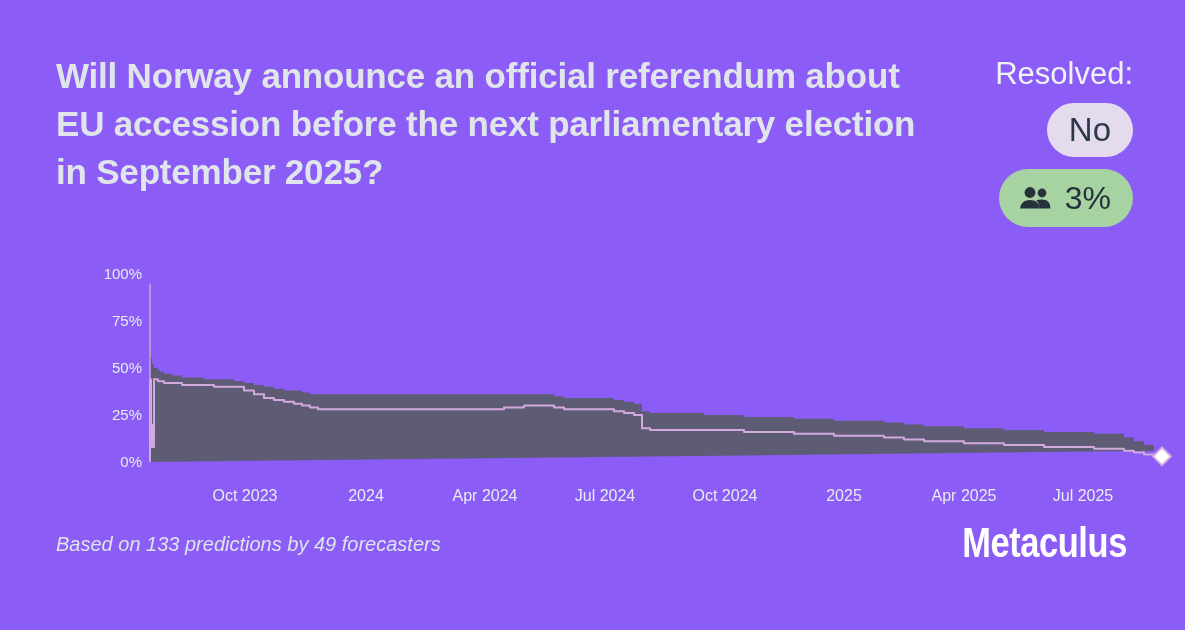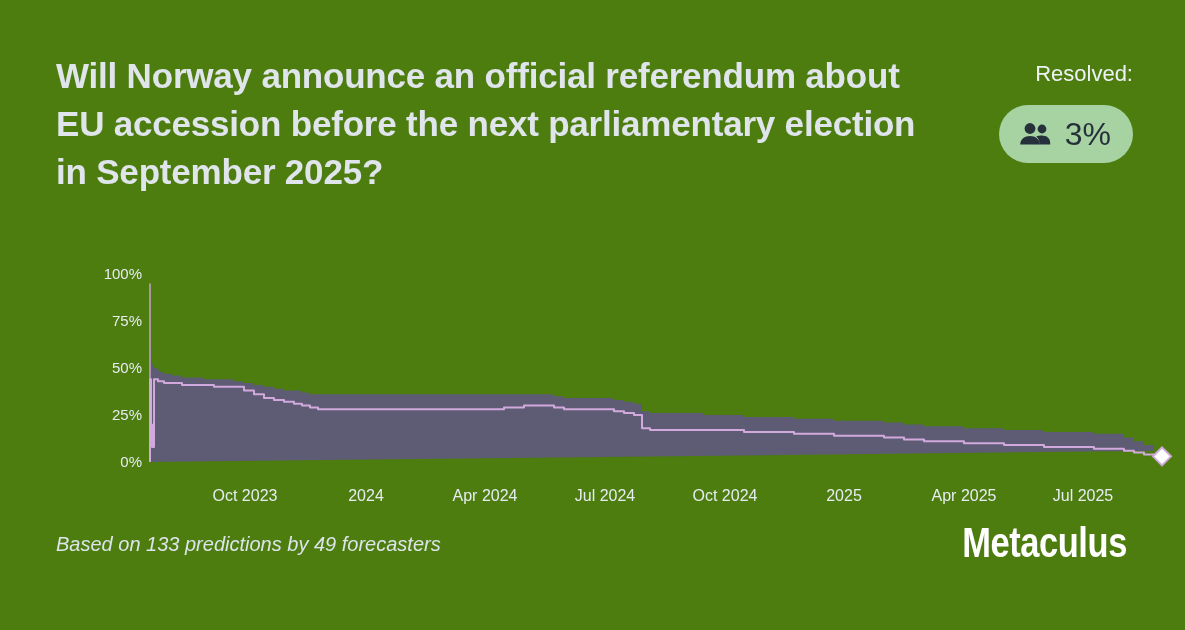--- a/index.html
+++ b/index.html
@@ -10,21 +10,21 @@
   body {
     width: 1185px;
     height: 630px;
     overflow: hidden;
     font-family: "Liberation Sans", sans-serif;
     position: relative;
   }
   #card {
     position: absolute;
     inset: 0;
-    background: #4d7c0f;
+    background: #8b5cf6;
   }
 
   
   #header {
     position: absolute;
     left: 56px;
     top: 52px;
     width: 890px;
   }
   #question-title {
@@ -40,21 +40,21 @@
   #resolution-block {
     position: absolute;
     right: 52px;
     top: 55px;
     width: 190px;
     display: flex;
     flex-direction: column;
     align-items: flex-end;
   }
   #resolved-label {
-    font-size: 22px;
+    font-size: 31px;
     color: #eef2f5;
     line-height: 38px;
     white-space: nowrap;
     margin-left: 36px;
   }
   #resolution-pill {
     margin-top: 10px;
     background: #e4dcee;
     color: #2b3947;
     border-radius: 999px;
@@ -129,20 +129,21 @@
 
 <div id="card">
 
   <div id="header">
     <h1 id="question-title">Will Norway announce an official referendum about EU accession before the next parliamentary election in September 2025?</h1>
   </div>
 
   <div id="resolution-block">
     <div id="resolved-label">Resolved:</div>
 
+    <div id="resolution-pill">No</div>
 
     <div id="community-pill">
       <span>
         <svg width="34" height="24" viewBox="0 0 34 24" xmlns="http://www.w3.org/2000/svg">
           <circle cx="11" cy="6.5" r="5.4" fill="#27313c"></circle>
           <circle cx="23" cy="7" r="4.4" fill="#27313c"></circle>
           <path d="M1.2 22.5c0-5.3 4.4-8.6 9.8-8.6s9.8 3.3 9.8 8.6z" fill="#27313c"></path>
           <path d="M20.5 22.5c0-4.0 -1.4-6.6 -3.3-8.1 1.7-0.9 3.7-1.0 5.8-1.0 4.6 0 8.2 2.8 8.2 7.3 v1.8z" fill="#27313c"></path>
         </svg>
       </span>

